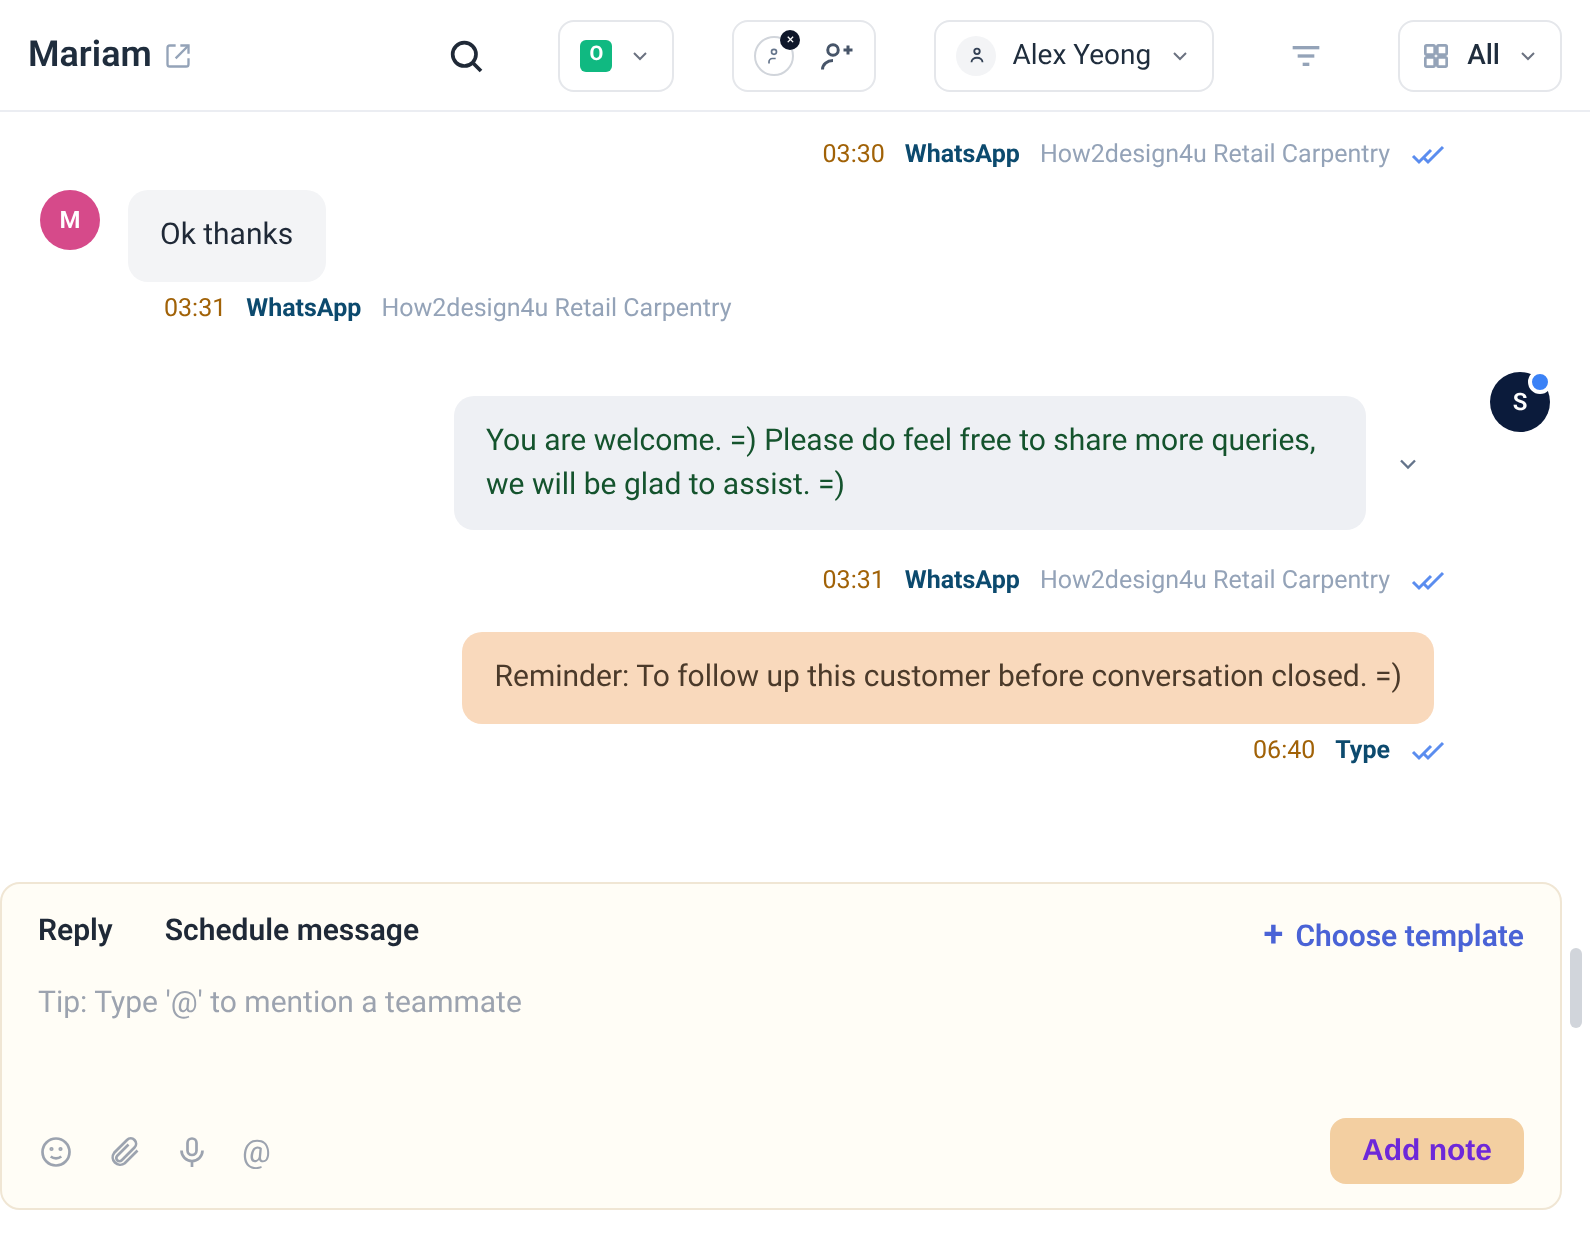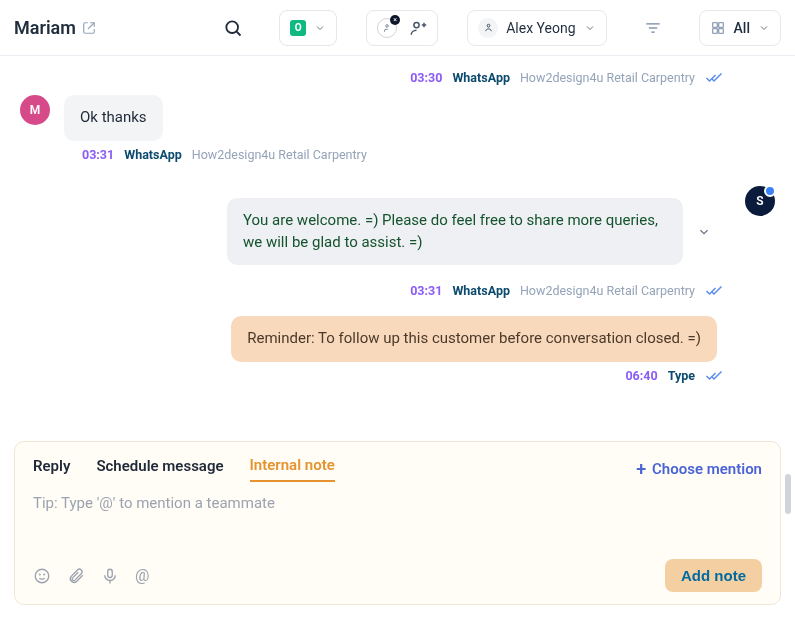--- a/index.html
+++ b/index.html
@@ -79,21 +79,21 @@
   }
   .meta-row {
     display: flex;
     justify-content: flex-end;
     align-items: center;
     gap: 10px;
     font-size: 12.5px;
     margin: 6px 52px 10px 0;
   }
   .meta-row.left { justify-content: flex-start; margin-left: 62px; margin-right: 0;}
-  .meta-time { color: #8b5cf6; font-weight: 700; }
+  .meta-time { color: #a16207; font-weight: 400; }
   .meta-channel { color: #0c4a6e; font-weight: 700; }
   .meta-source { color: #94a3b8; }
   .dbl-check { color: #5b8def; font-size: 14px; }
 
   .row { display: flex; align-items: flex-start; gap: 14px; margin-bottom: 6px;}
   .row.out { justify-content: flex-end; }
   .avatar {
     width: 30px; height: 30px; border-radius: 50%;
     display: flex; align-items: center; justify-content: center;
     color: #fff; font-size: 12px; font-weight: 600;
@@ -121,21 +121,21 @@
   }
   .bubble.note {
     background: #f9d9bc; color: #4b3a2a;
     margin-left: auto;
   }
   .collapse-chev { color: #64748b; cursor: pointer; padding: 4px; }
 
   
   .composer-wrap {
     position: absolute;
-    left: 14px; right: 14px; bottom: 12px;
+    left: 0; right: 14px; bottom: 12px;
     border: 1px solid #f0e6d4;
     background: #fffdf6;
     border-radius: 10px;
     padding: 14px 18px 12px 18px;
     height: 164px;
     display: flex;
     flex-direction: column;
   }
   .composer-tabs {
     display: flex; align-items: center; gap: 26px;
@@ -166,21 +166,21 @@
   }
   .composer-input::placeholder { color: #9ca3af; }
   .composer-footer {
     display: flex; align-items: center; gap: 16px;
     color: #9ca3af;
   }
   .comp-icon { cursor: pointer; font-size: 16px; }
   .add-note-btn {
     margin-left: auto;
     background: #f3cfa1;
-    color: #0369a1;
+    color: #6d28d9;
     font-weight: 600;
     font-size: 15px;
     border: none;
     border-radius: 8px;
     padding: 8px 16px;
     cursor: pointer;
   }
 
   
   .scroll-hint {
@@ -353,24 +353,23 @@
         </svg>
     </span>
   </div>
 
 </div>
 
 <div class="composer-wrap">
   <div class="composer-tabs">
     <span class="tab">Reply</span>
     <span class="tab">Schedule message</span>
-    <span class="tab active">Internal note</span>
     <span class="template-link">
       <span style="font-size:18px;line-height:1">+</span>
-      <span>Choose mention</span>
+      <span>Choose template</span>
     </span>
   </div>
 
   <textarea class="composer-input" placeholder="Tip: Type '@' to mention a teammate" style=""></textarea>
 
   <div class="composer-footer">
     <span class="comp-icon">
       <svg width="18" height="18" viewBox="0 0 24 24" fill="none" stroke="currentColor" stroke-width="1.8">
           <circle cx="12" cy="12" r="9"></circle>
           <circle cx="9" cy="10" r="0.5" fill="currentColor"></circle>

